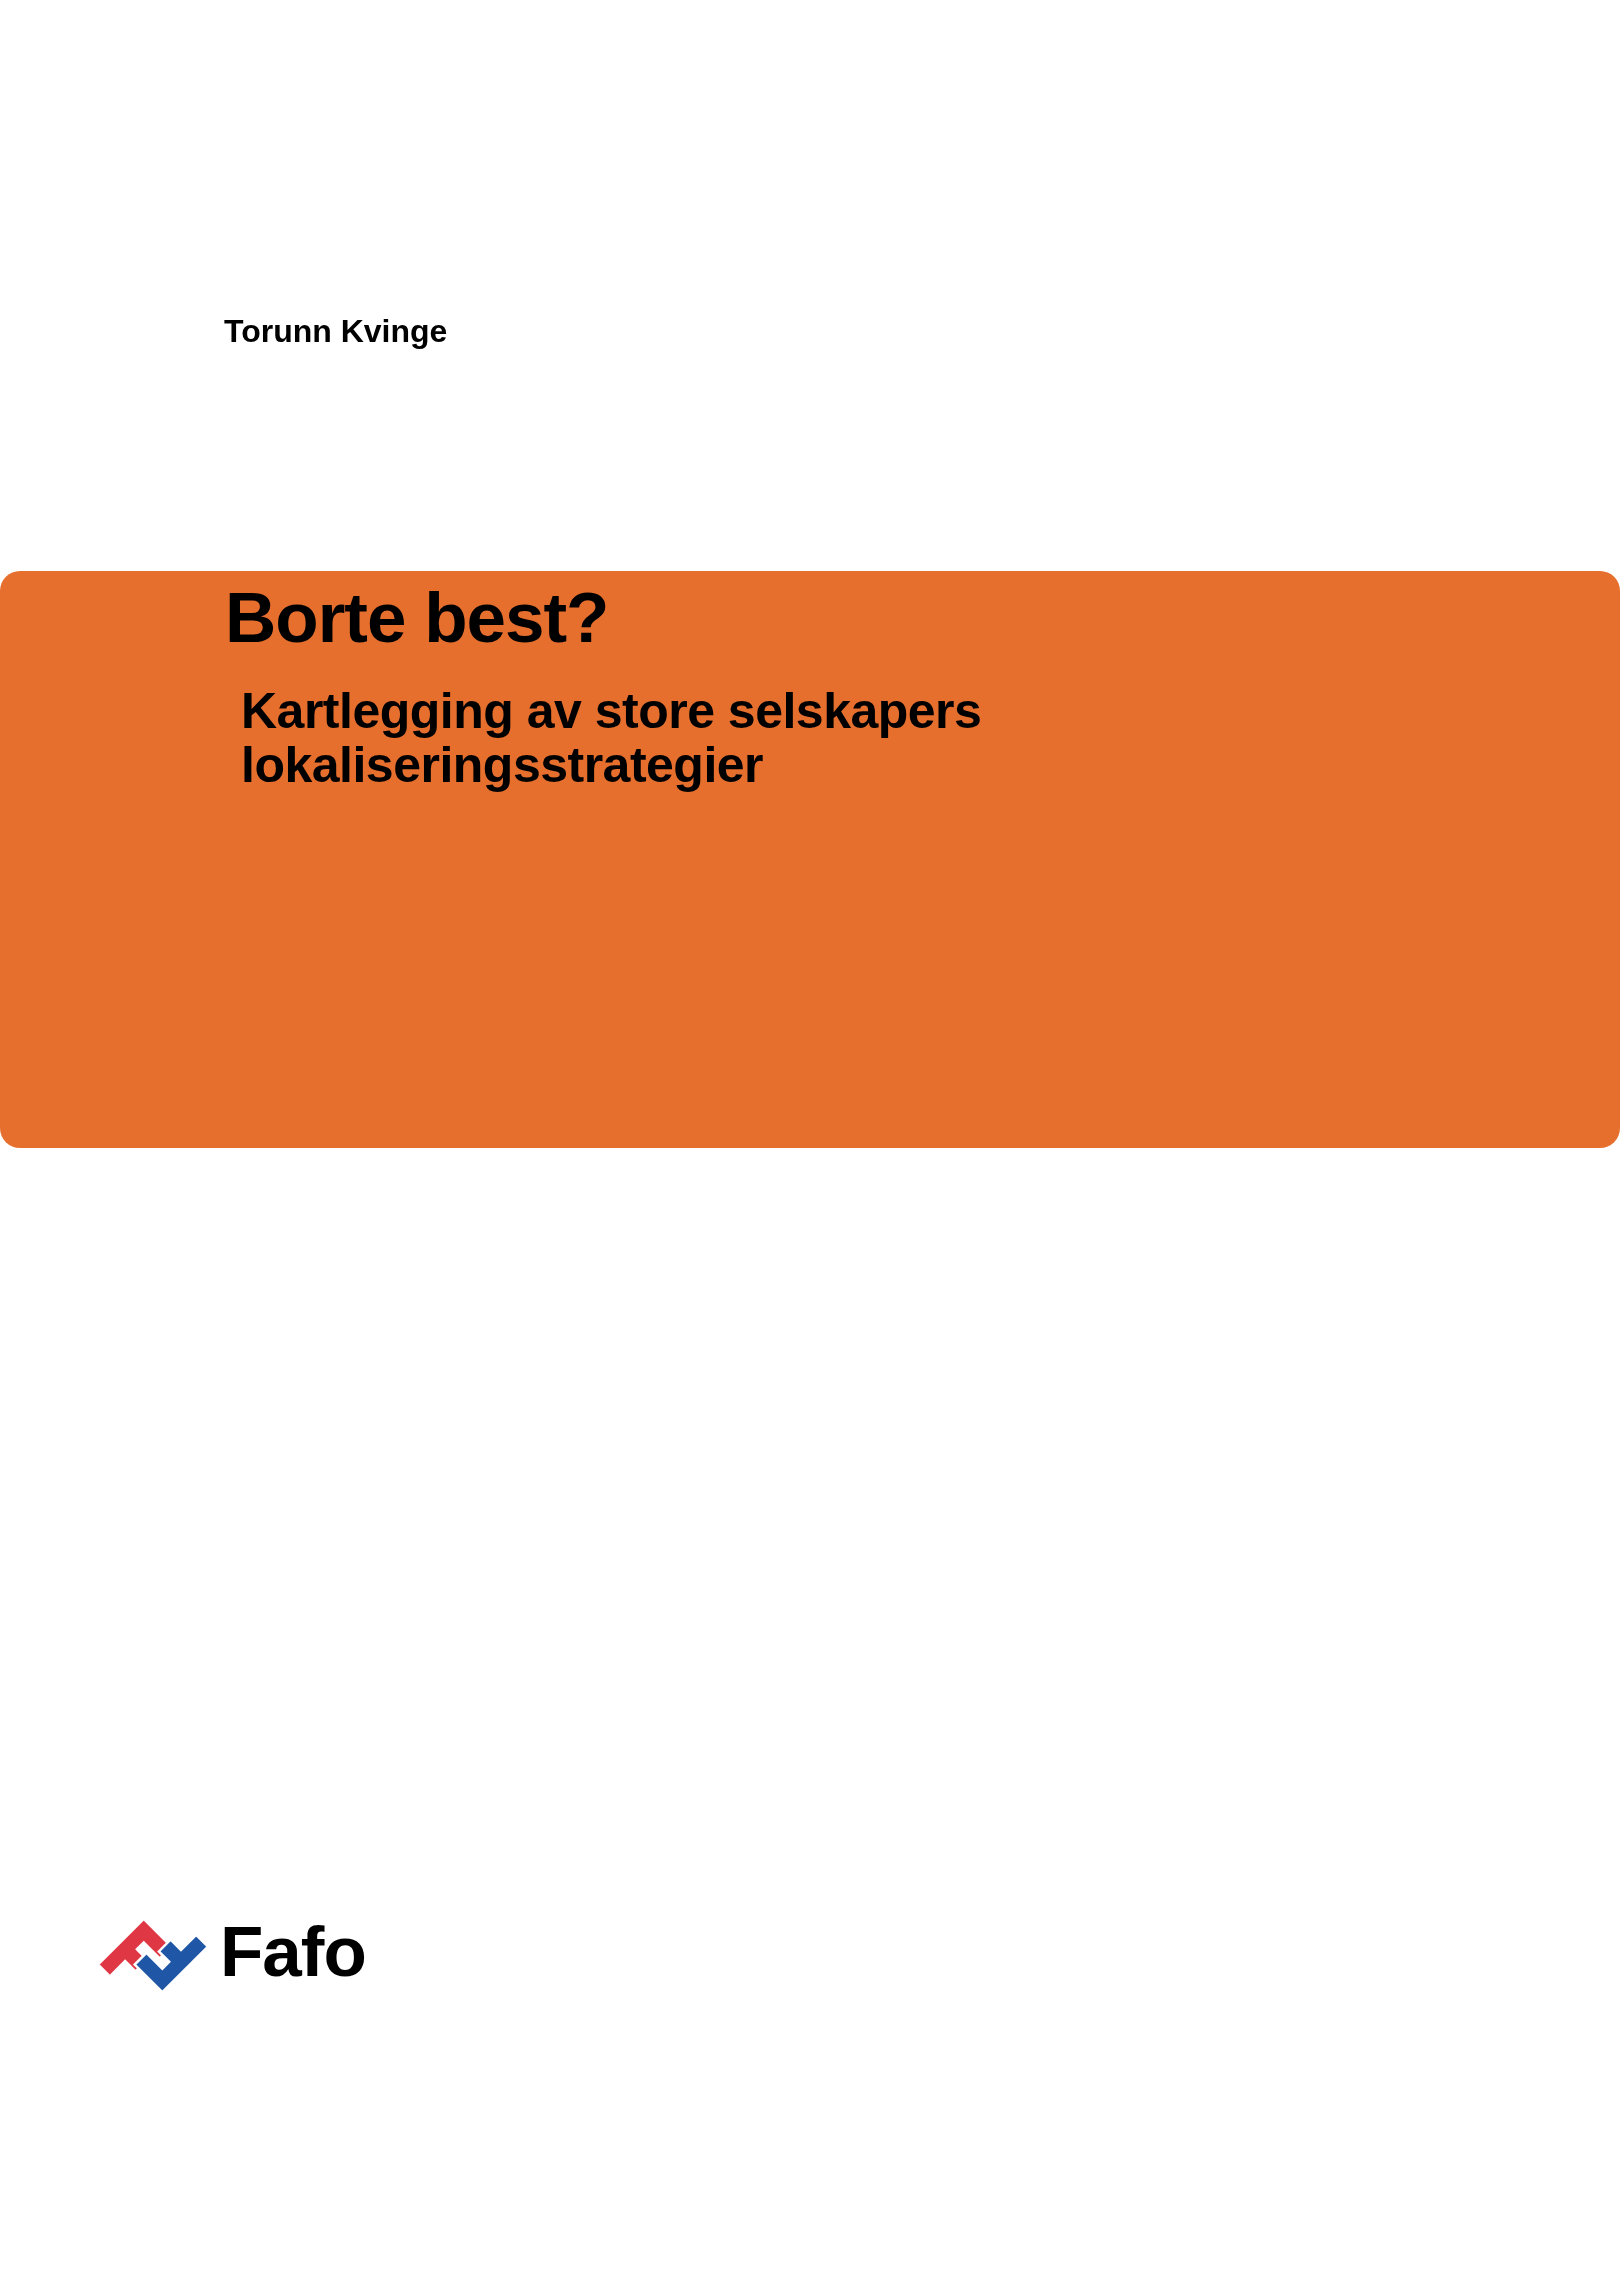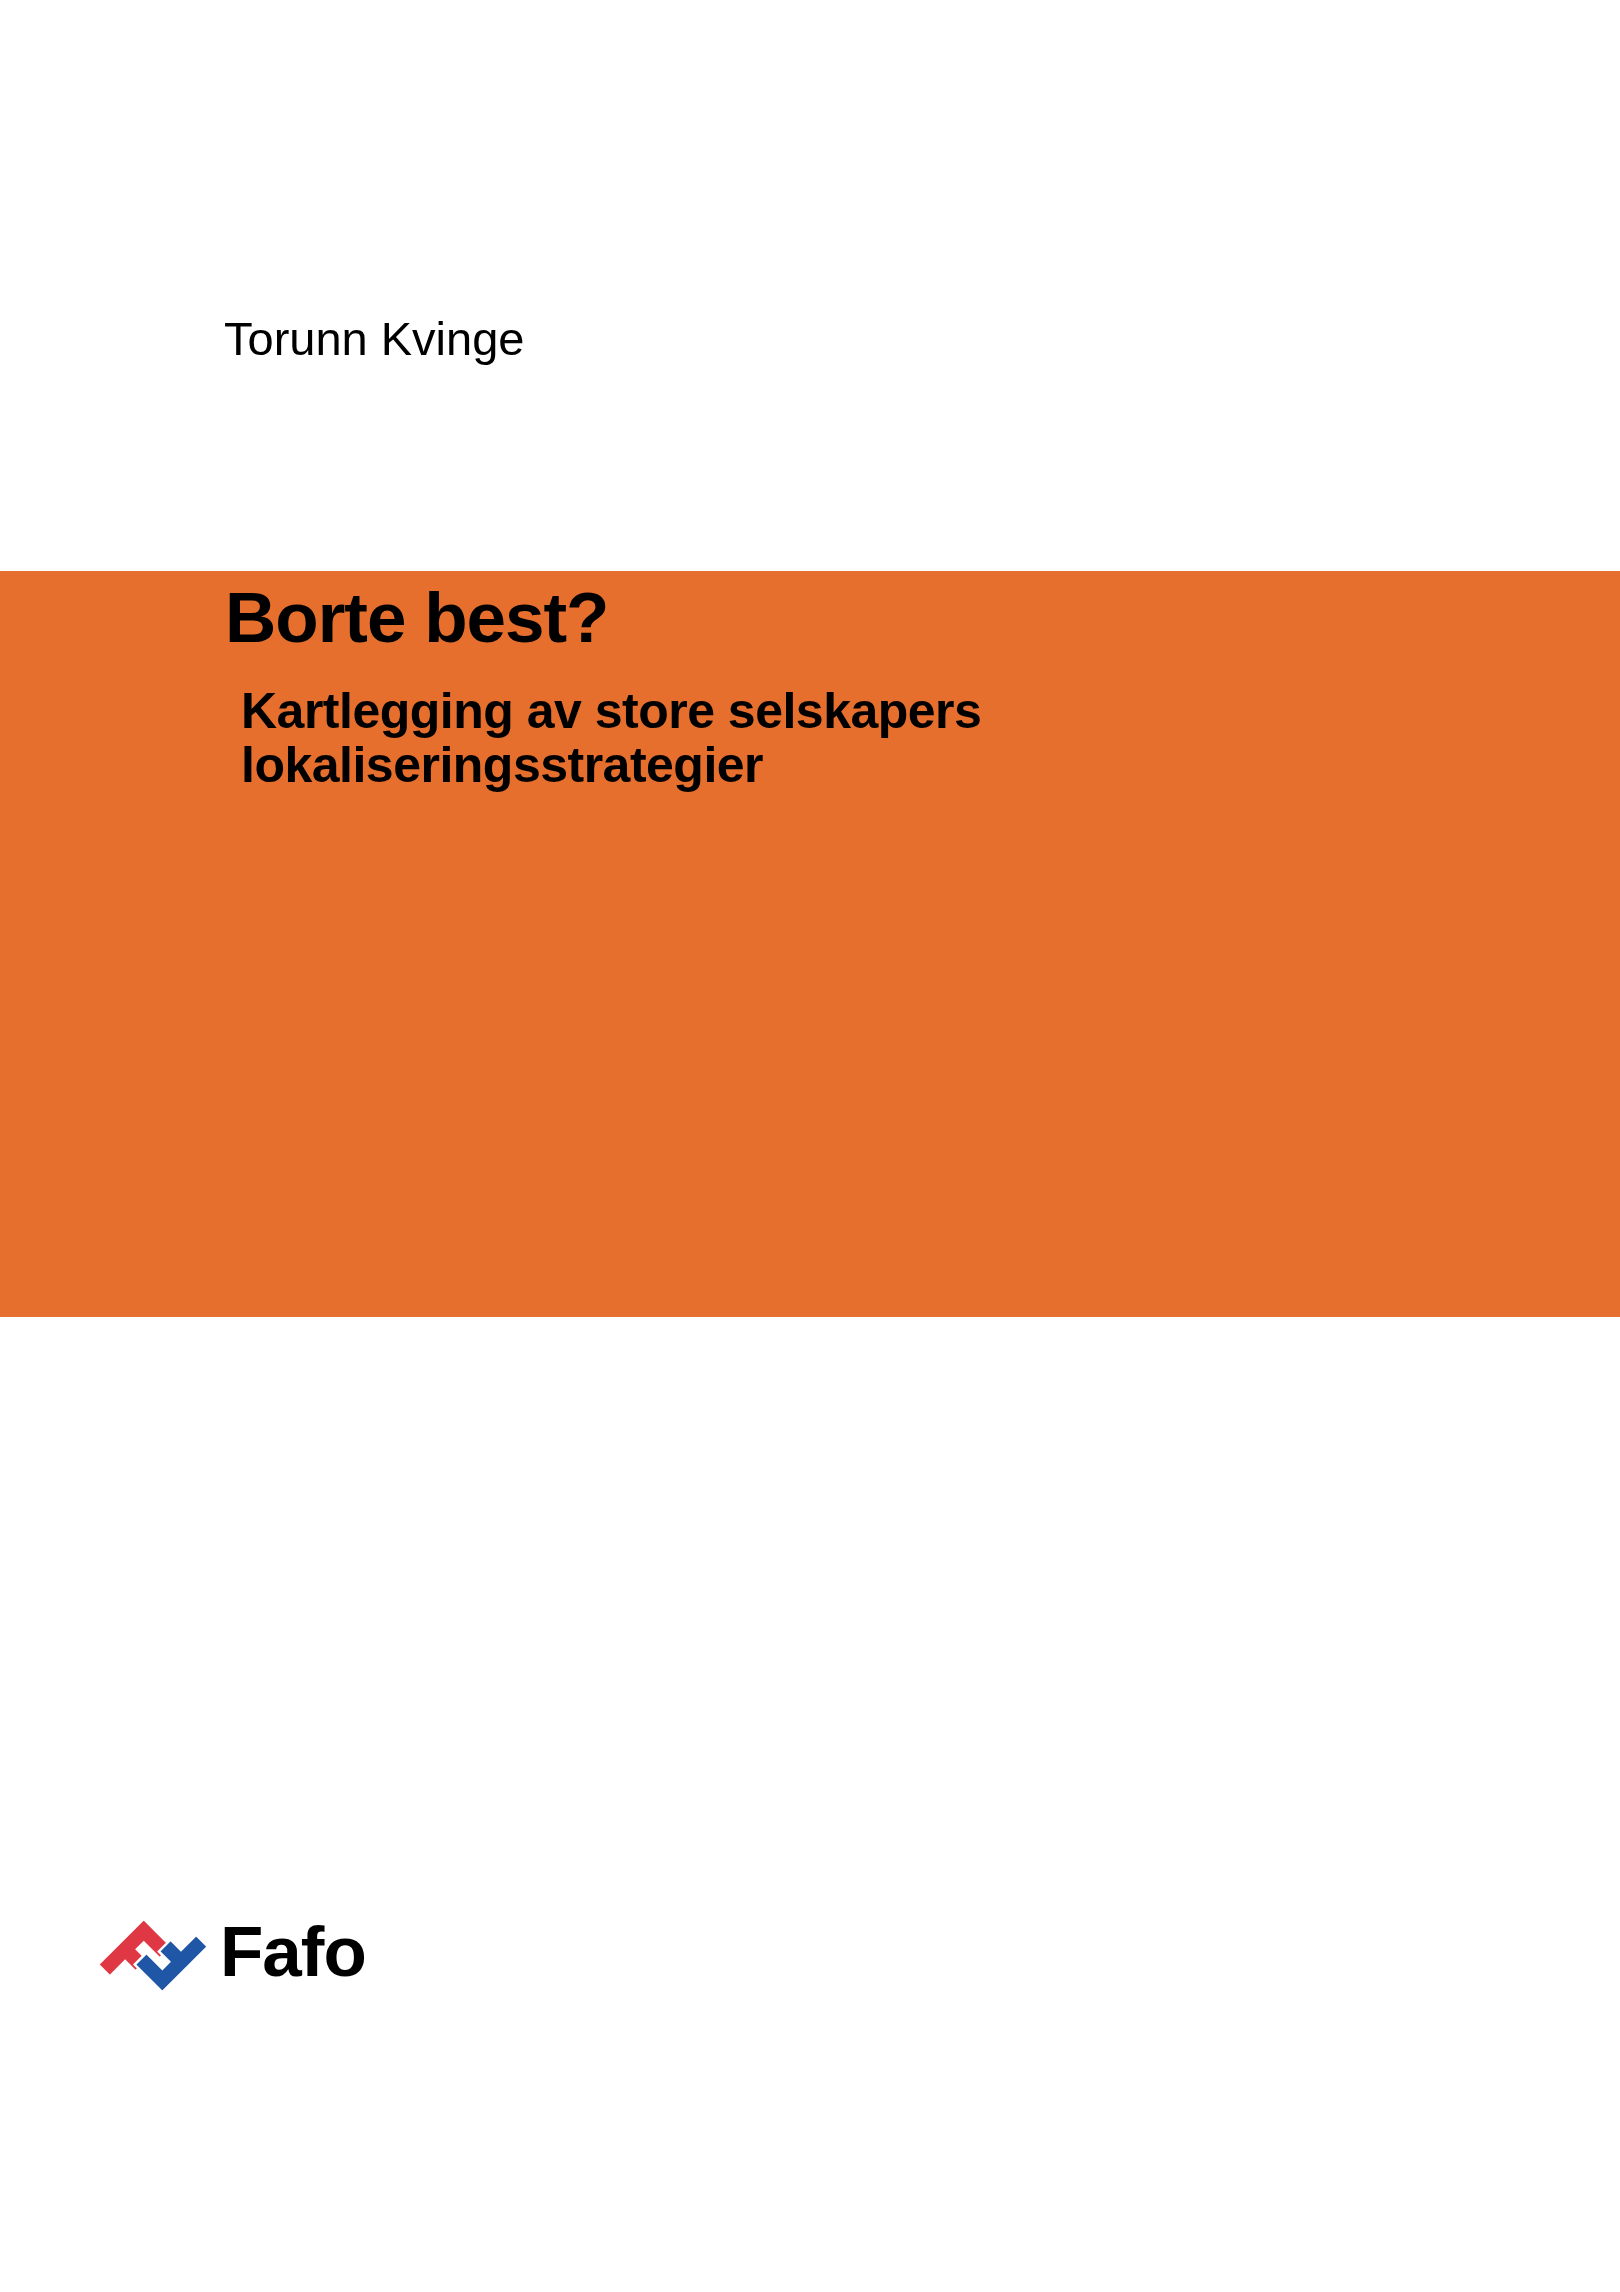--- a/index.html
+++ b/index.html
@@ -12,34 +12,35 @@
     width: 1620px;
     height: 2293px;
     background: var(--color-page_background, #ffffff);
     overflow: hidden;
     font-family: "Liberation Sans", "DejaVu Sans", sans-serif;
   }
   .author {
     position: absolute;
     left: 224px;
     top: 315px;
-    font-size: 47px;
-    font-weight: 400;
+    font-size: 32px;
+    font-weight: 700;
     line-height: 1;
     letter-spacing: 0px;
     color: var(--color-text_black, #000000);
     white-space: nowrap;
   }
   .banner {
     position: absolute;
     left: 0;
     top: 571px;
     width: 100%;
-    height: 746px;
+    height: 577px;
     background: var(--color-banner_orange, #E76F2E);
+    border-radius: 20px;
   }
   .banner-title {
     margin: 0;
     position: absolute;
     left: 225px;
     top: 9.8px;
     font-size: 71px;
     font-weight: 700;
     line-height: 73px;
     letter-spacing: -1px;

